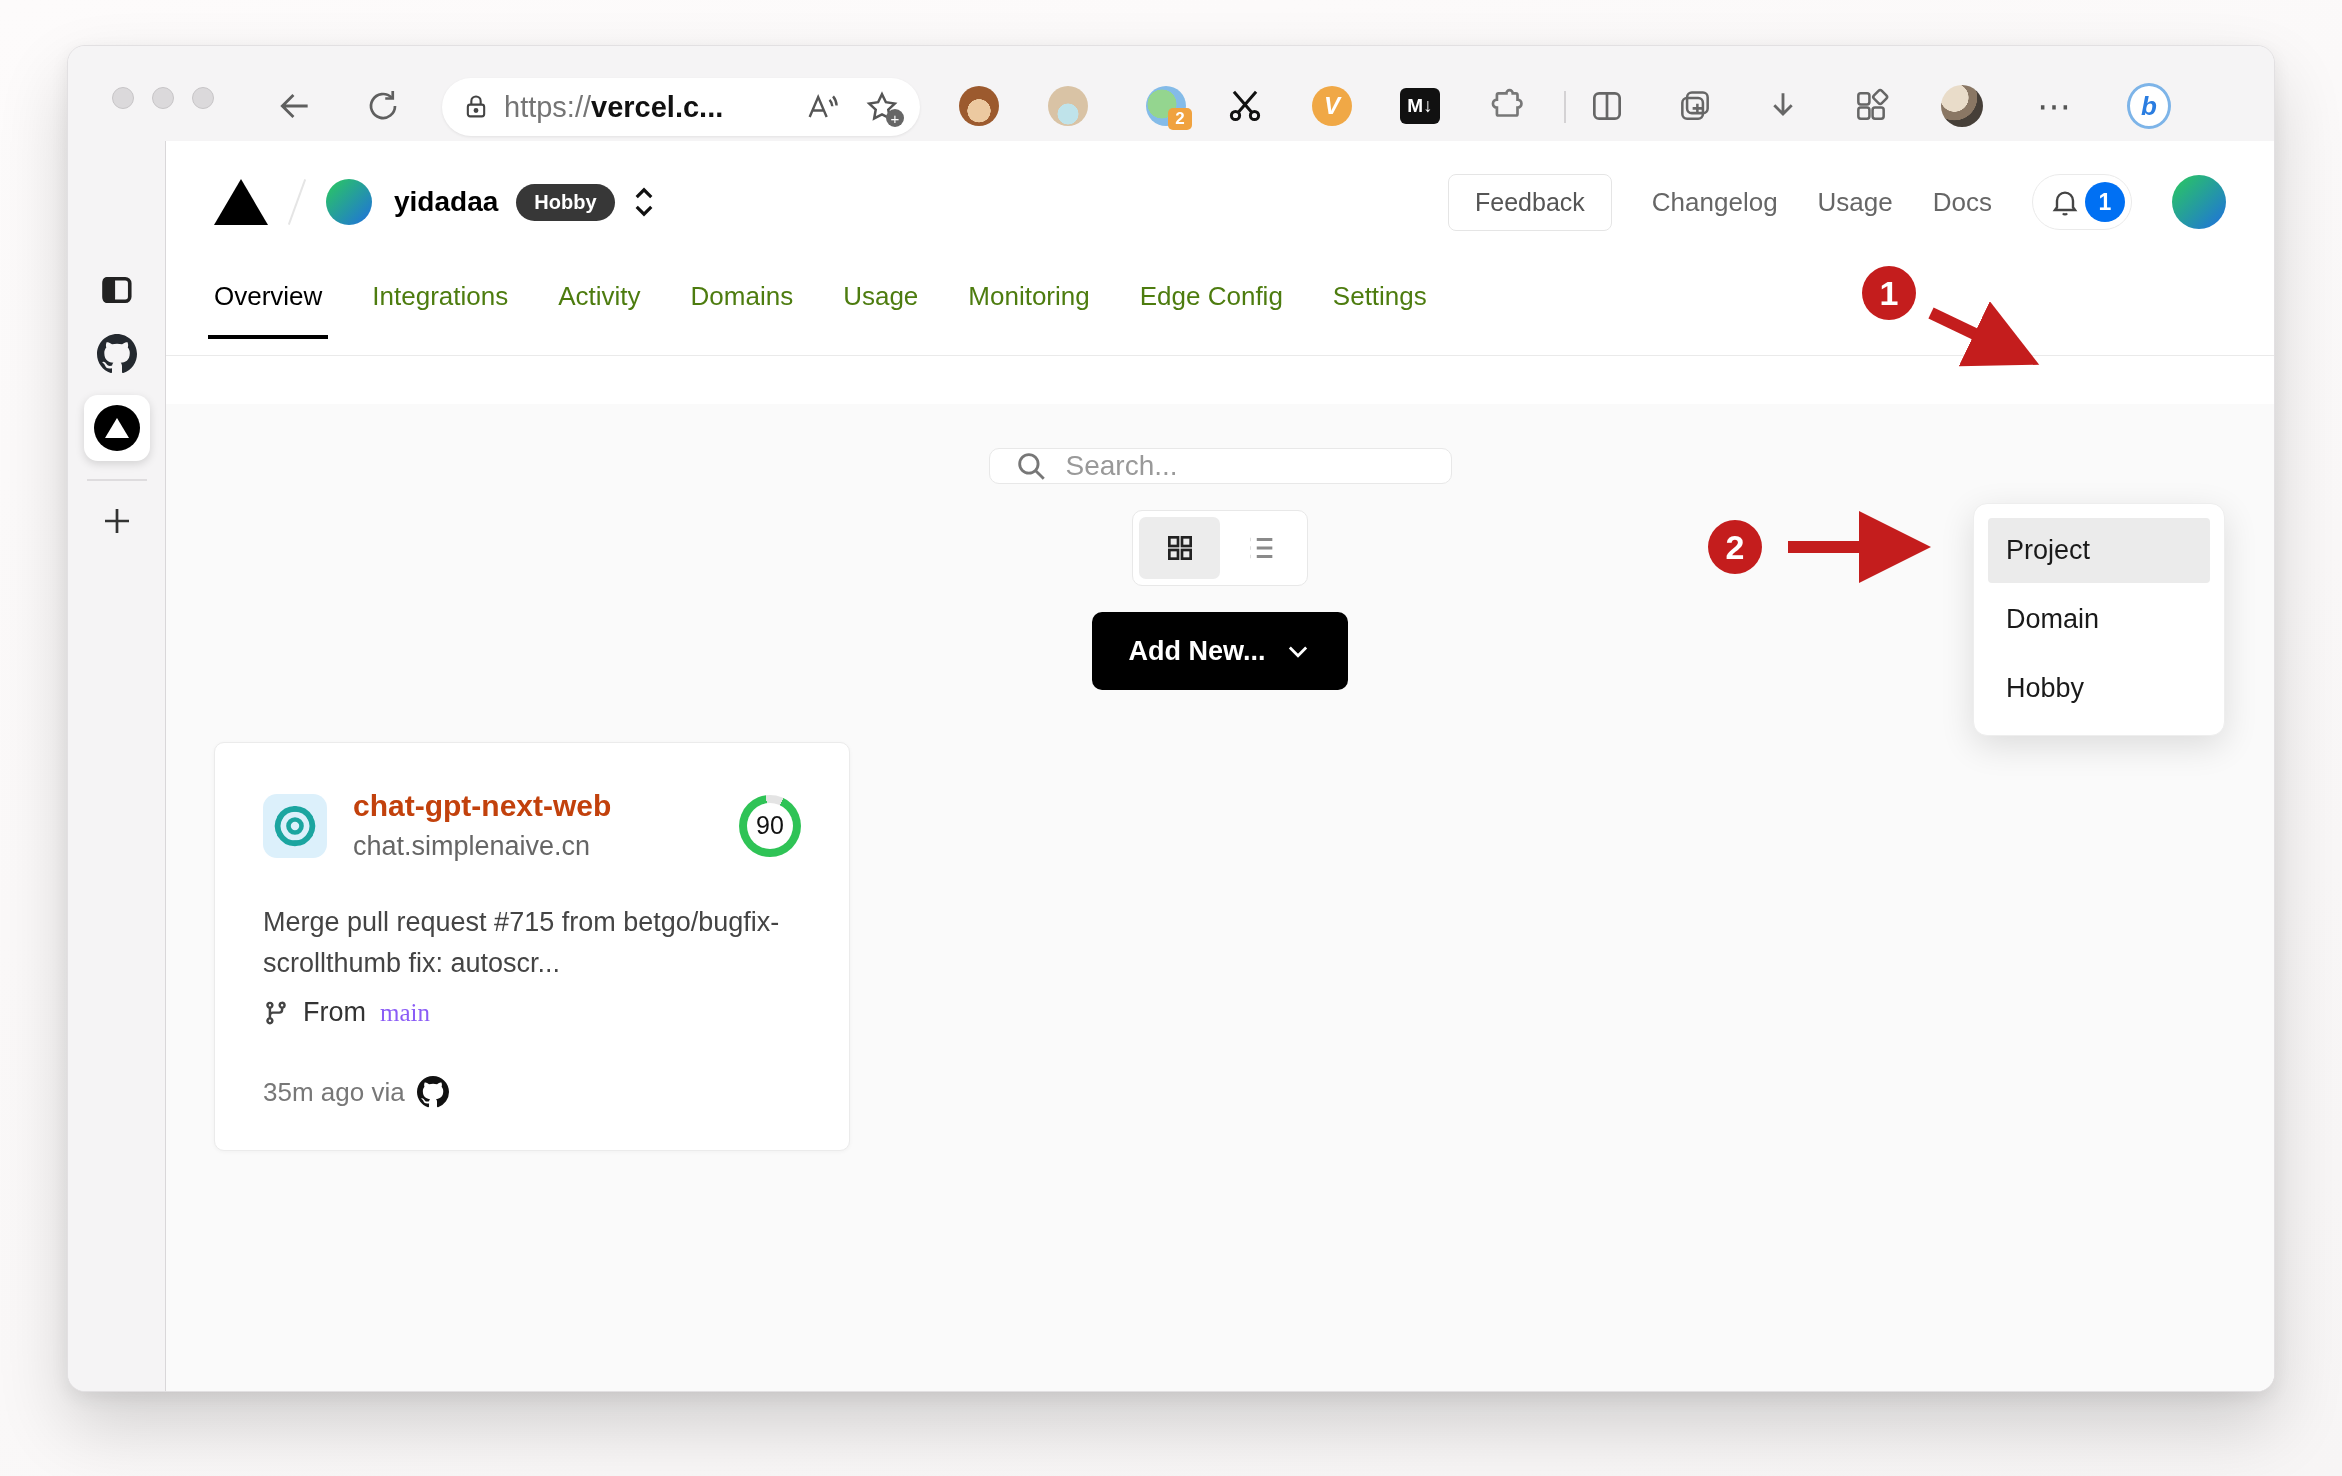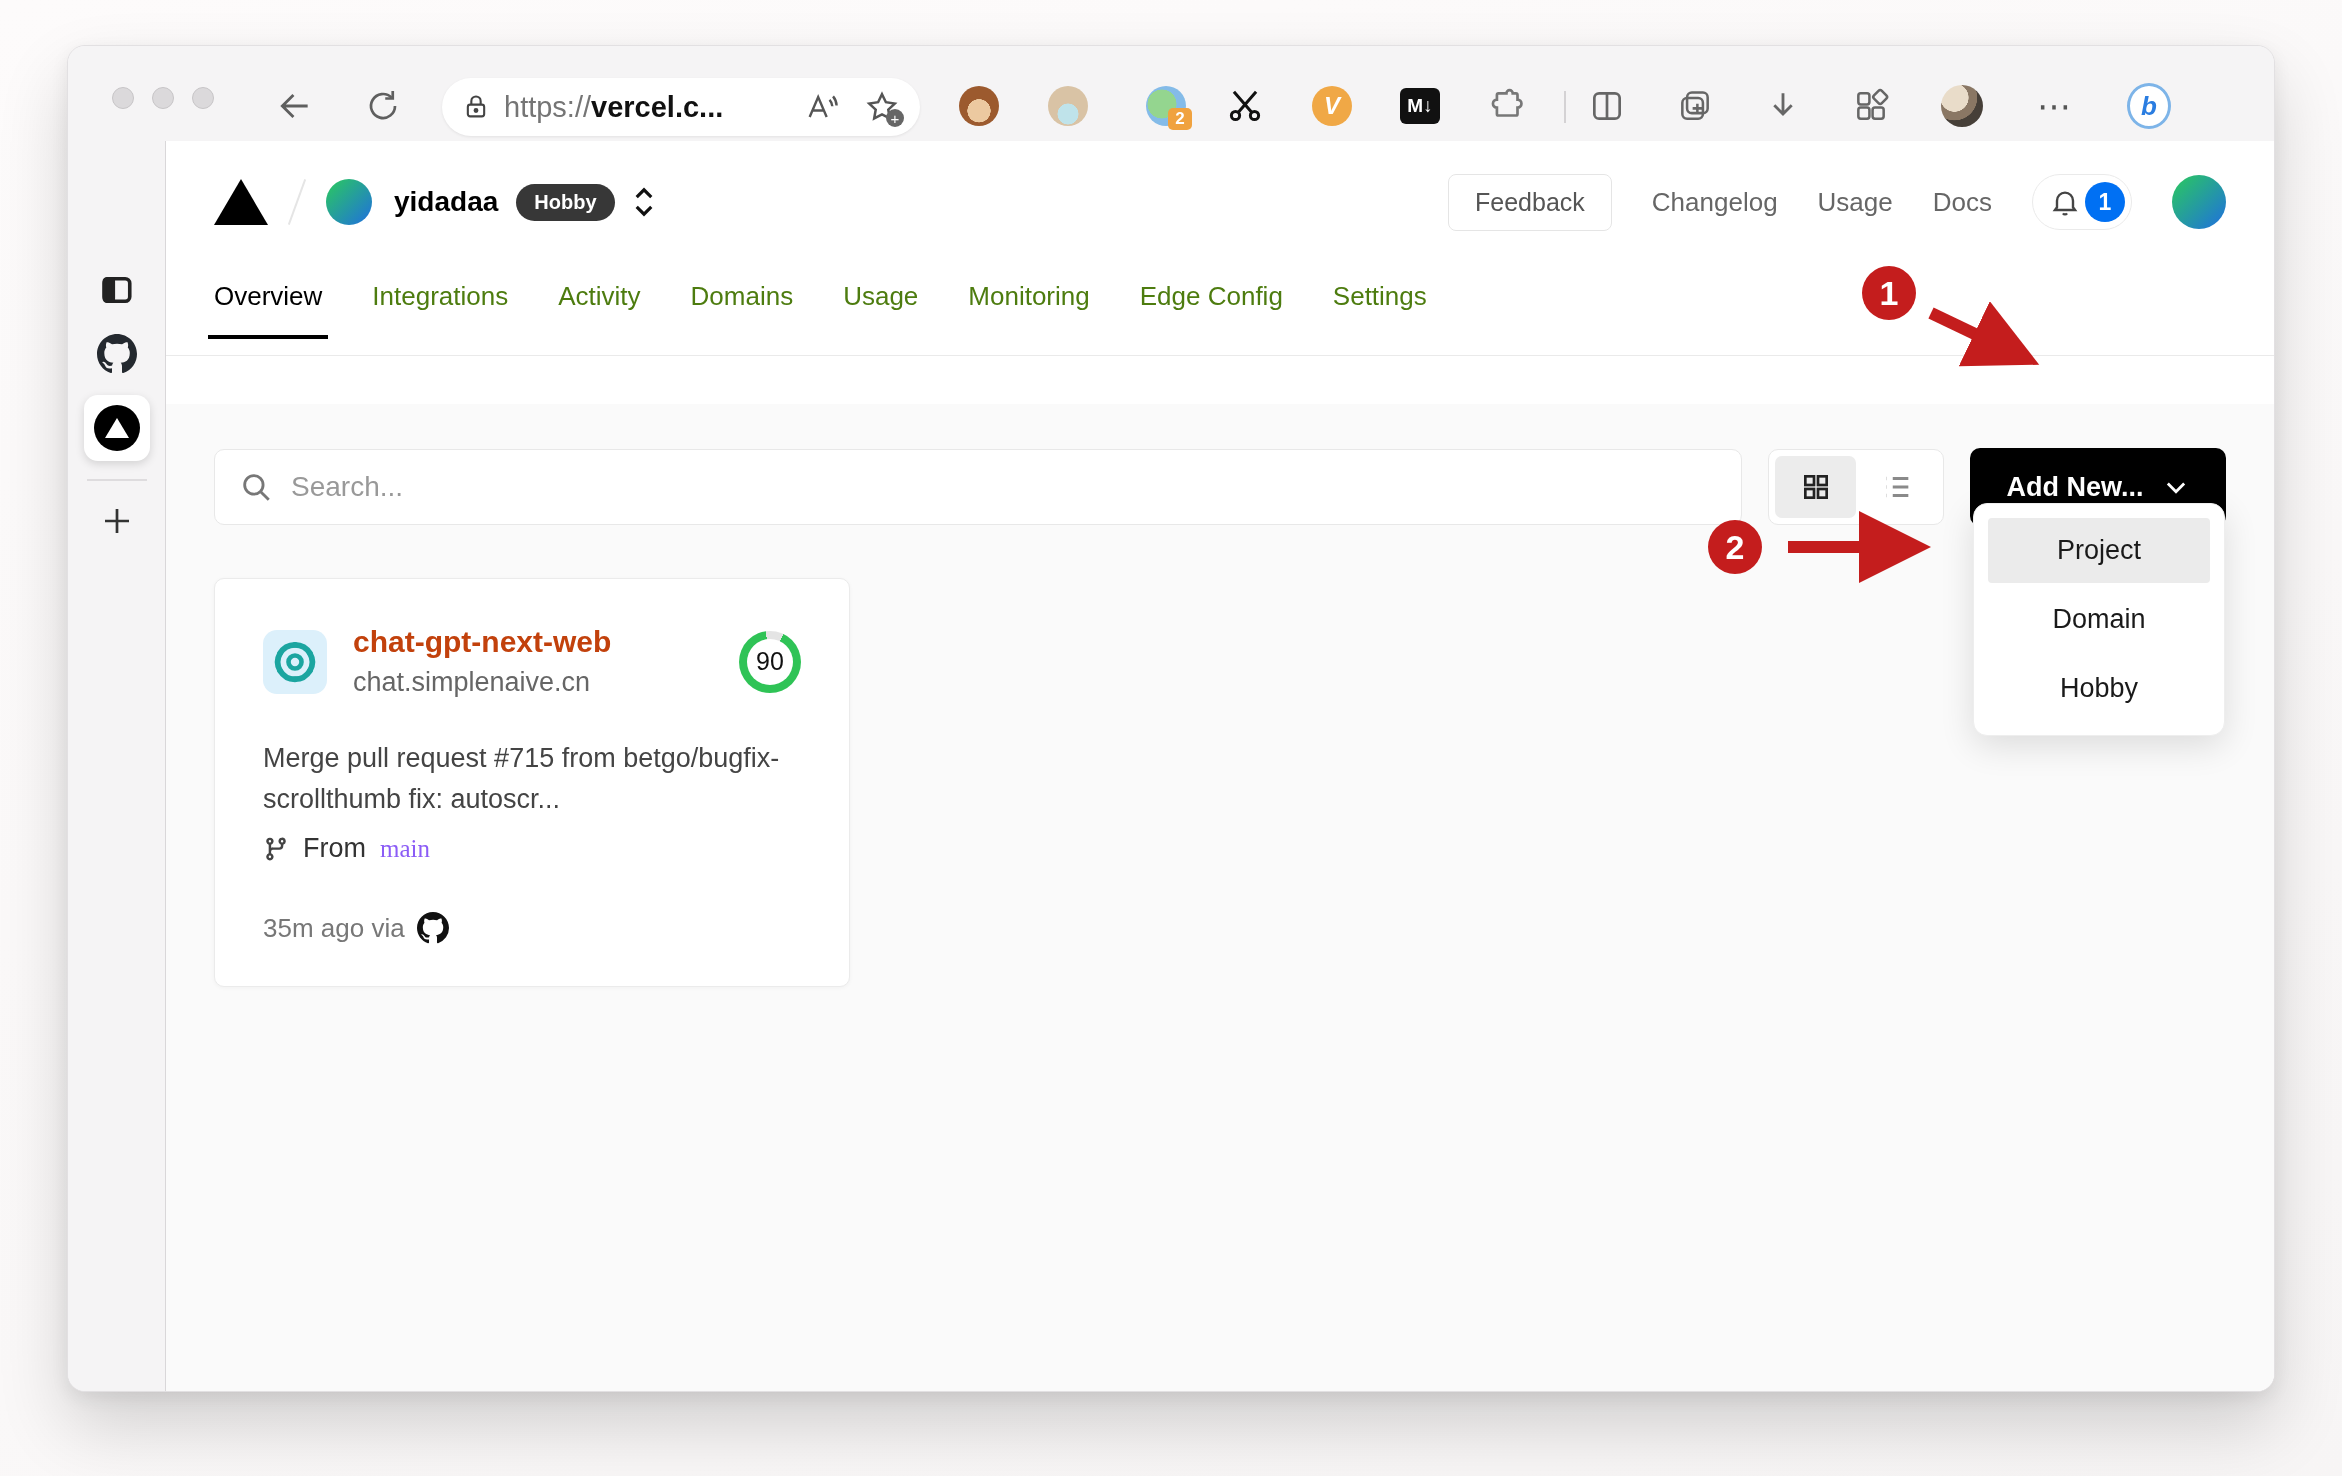--- a/index.html
+++ b/index.html
@@ -88,21 +88,21 @@
     background:linear-gradient(135deg,#2bca5c 0%, #1f6fe0 100%); }
 
   .tabs { display:flex; align-items:center; gap:50px; padding:0 48px; height:92px; }
   .tab { font-size:26px; color:#4d7c0f; padding-bottom:26px; position:relative; white-space:nowrap; }
   .tab.active { color:#000; }
   .tab.active::after { content:''; position:absolute; left:-6px; right:-6px; bottom:-1px;
     height:4px; background:#000; }
 
   
   .content { flex:1; background:#fafafa; padding:44px 48px 0; }
-  .toolbar-row { display:flex; align-items:center; gap:26px; }
+  .toolbar-row { display:flex; align-items:center; gap:26px;flex-direction:column; }
   .search-box { flex:1; height:76px; background:#fff; border:1px solid #e8e8e8;
     border-radius:10px; display:flex; align-items:center; padding:0 24px; gap:18px; }
   .search-box input { border:none; outline:none; font-size:28px; color:#333; flex:1;
     font-family:"Liberation Sans", sans-serif; background:transparent; }
   .search-box input::placeholder { color:#999; }
   .view-toggle { width:176px; height:76px; background:#fff; border:1px solid #e8e8e8;
     border-radius:10px; display:flex; padding:6px; }
   .vt-seg { flex:1; border-radius:7px; display:flex; align-items:center; justify-content:center; }
   .vt-seg.active { background:#ececec; }
   .add-new-btn { width:256px; height:78px; background:#000; color:#fff; border:none;
@@ -125,21 +125,21 @@
     display:flex; align-items:center; justify-content:center; font-size:25px; color:#111; }
   .commit-msg { margin-top:40px; font-size:27px; line-height:1.5; color:#444; max-width:545px; }
   .branch-row { margin-top:14px; display:flex; align-items:center; gap:14px; color:#333; font-size:27px; }
   .branch-name { font-family:Liberation Serif, serif; font-size:25px; color:#8b5cf6; }
   .time-row { margin-top:48px; display:flex; align-items:center; gap:12px; color:#777; font-size:26px; }
 
   
   .dropdown { position:absolute; left:1973px; top:503px; width:252px;
     background:#fff; border:1px solid #eee; border-radius:14px;
     box-shadow:0 10px 34px rgba(0,0,0,.12); padding:14px; z-index:20; }
-  .dd-item { font-size:27px; color:#1a1a1a; padding:17px 18px; border-radius:4px;text-align:center; }
+  .dd-item { font-size:27px; color:#1a1a1a; padding:17px 18px; border-radius:4px; }
   .dd-item.highlight { background:#ebebeb; }
   .dd-item + .dd-item { margin-top:4px; }
 
   
   .anno-svg { position:absolute; left:0; top:0; width:2342px; height:1476px;
     pointer-events:none; z-index:50; }
 
   svg.ic { display:block; }
 </style>
 </head>

